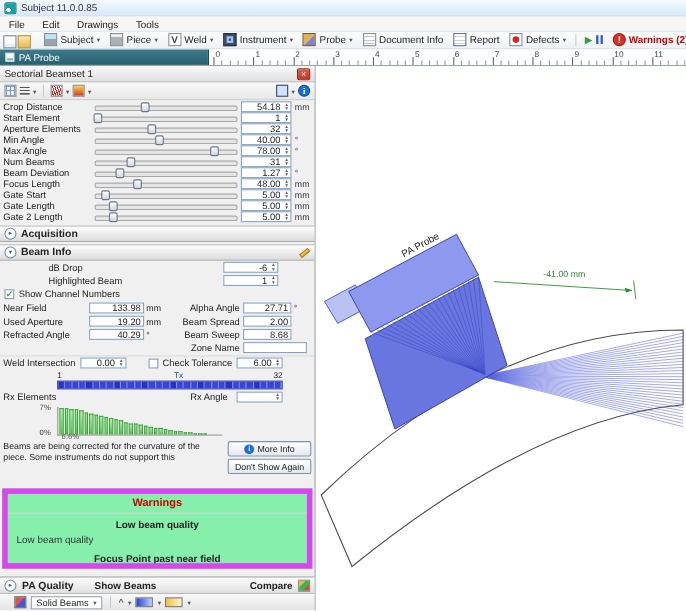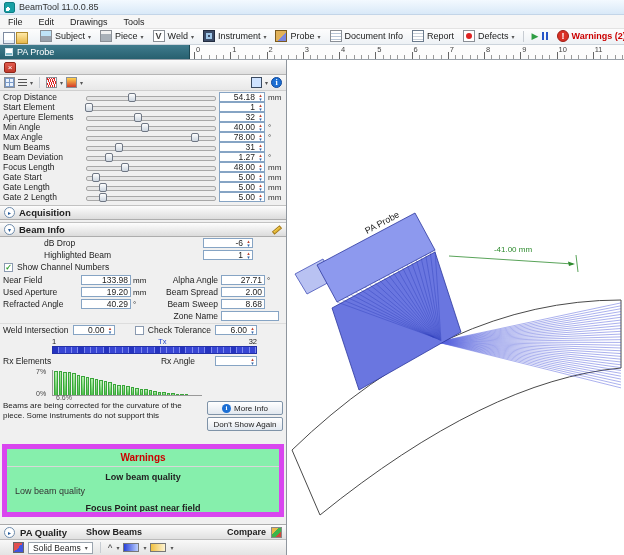--- a/index.html
+++ b/index.html
@@ -102,21 +102,21 @@
   .weld-row .spinbox{width:42px;}
   .weld-row .flex-spacer{flex:1;}
 
   .strip-block{padding:1px 0 0 0;}
   .strip-labels{display:flex;height:9px;align-items:center;margin:0 29px 0 52px;font-size:7.5px;}
   .strip-labels .mid{flex:1;text-align:center;color:#2244cc;margin-left:20px;}
   .element-strip{display:flex;height:8px;margin:0 29px 1px 52px;border:1px solid #2330a8;}
   .ecell{flex:1;background:#3846d4;border-right:1px solid #7e8af0;}
   .ecell.d{background:#2533c0;}
 
-  .rx-row{display:flex;align-items:center;height:11px;padding:0 3px;gap:20px;}
+  .rx-row{display:flex;align-items:center;height:11px;padding:0 3px;gap:8px;}
   .rx-row .spinbox{width:42px;margin-right:26px;}
 
   .hist-block{height:32px;position:relative;margin:1px 0 0 0;}
   .hist-axis-label{position:absolute;font-size:7px;color:#444;}
   .hist-bars{position:absolute;left:52px;bottom:3px;width:150px;height:26px;border-left:1px solid #999;border-bottom:1px solid #999;display:flex;align-items:flex-end;gap:1px;padding-left:1px;}
   .hbar{width:3.5px;background:linear-gradient(#b8f0b0,#4bbf4b);border:1px solid #3aa53a;border-bottom:none;}
   .hist-val{position:absolute;left:56px;bottom:-2px;font-size:7px;color:#555;}
 
   .notice{height:38px;flex:0 0 auto;display:flex;padding:2px 3px;gap:4px;}
   .notice-text{flex:1;font-size:8px;color:#222;line-height:10px;}
@@ -141,21 +141,21 @@
   .caret-glyph{font-weight:bold;color:#555;font-size:8px;}
   .swatch{width:16px;height:9px;border:1px solid #777;}
   .swatch.blue{background:linear-gradient(90deg,#2840d8,#bcd0ff);}
   .swatch.yellow{background:linear-gradient(90deg,#f0c040,#fdf3d2);}
 </style>
 </head>
 <body>
 
 <div class="titlebar">
   <span class="app-icon"></span>
-  <span class="titlebar-text">BeamTool 11.0.0.85</span>
+  <span class="titlebar-text">Subject 11.0.0.85</span>
 </div>
 
 <div class="menubar">
     <span class="menu-item">File</span>
     <span class="menu-item">Edit</span>
     <span class="menu-item">Drawings</span>
     <span class="menu-item">Tools</span>
   </div>
 
 <div class="toolbar">
@@ -292,20 +292,21 @@
       <div class="tick" style="left: 424.5px;"></div>
       <div class="tick" style="left: 431.75px;"></div>
     </div>
 </div>
 
 <div class="main">
 
   <div class="left-panel">
 
     <div class="panel-header">
+      <span class="panel-title">Sectorial Beamset 1</span>
       <span class="close-btn">×</span>
     </div>
 
     <div class="panel-toolbar">
       <span class="pt-icon icon-grid"></span>
       <span class="pt-icon icon-menu"></span>
       <span class="caret">▾</span>
       <span class="tsep"></span>
       <span class="pt-icon icon-beamfan"></span>
       <span class="caret">▾</span>

